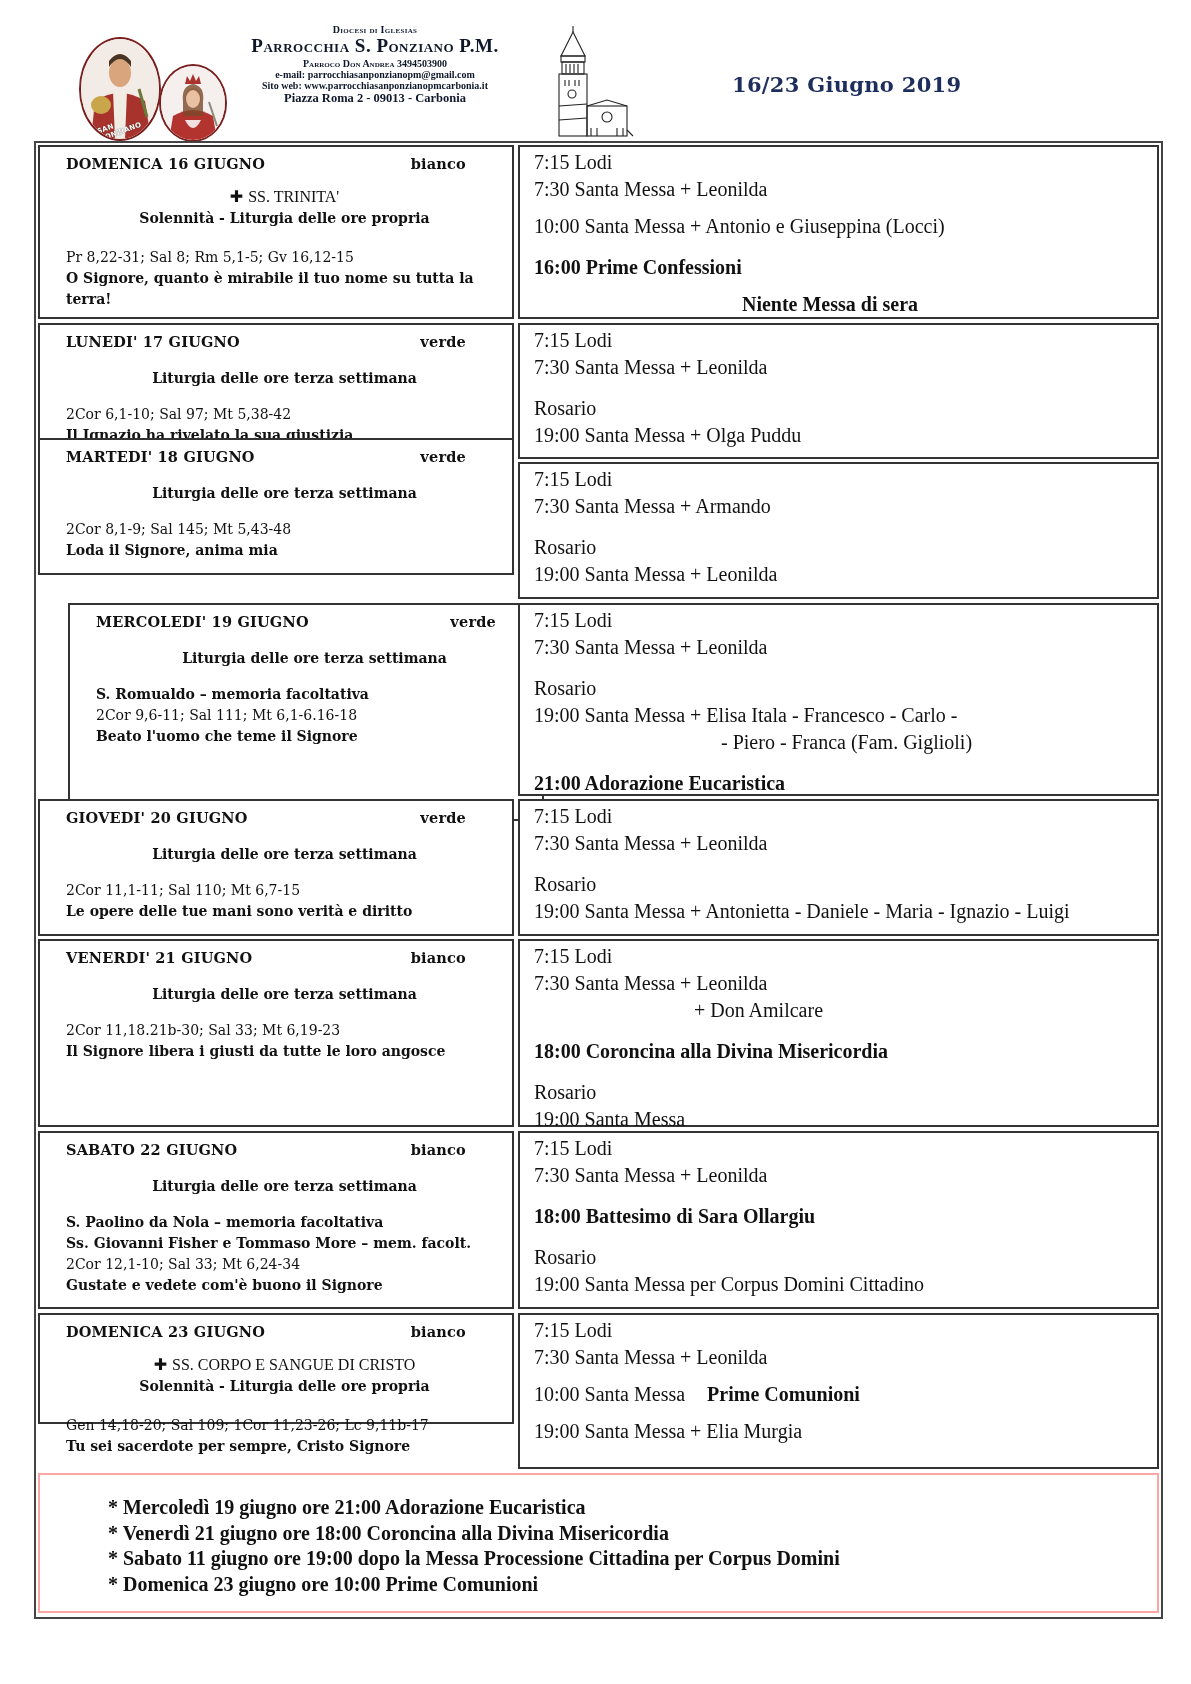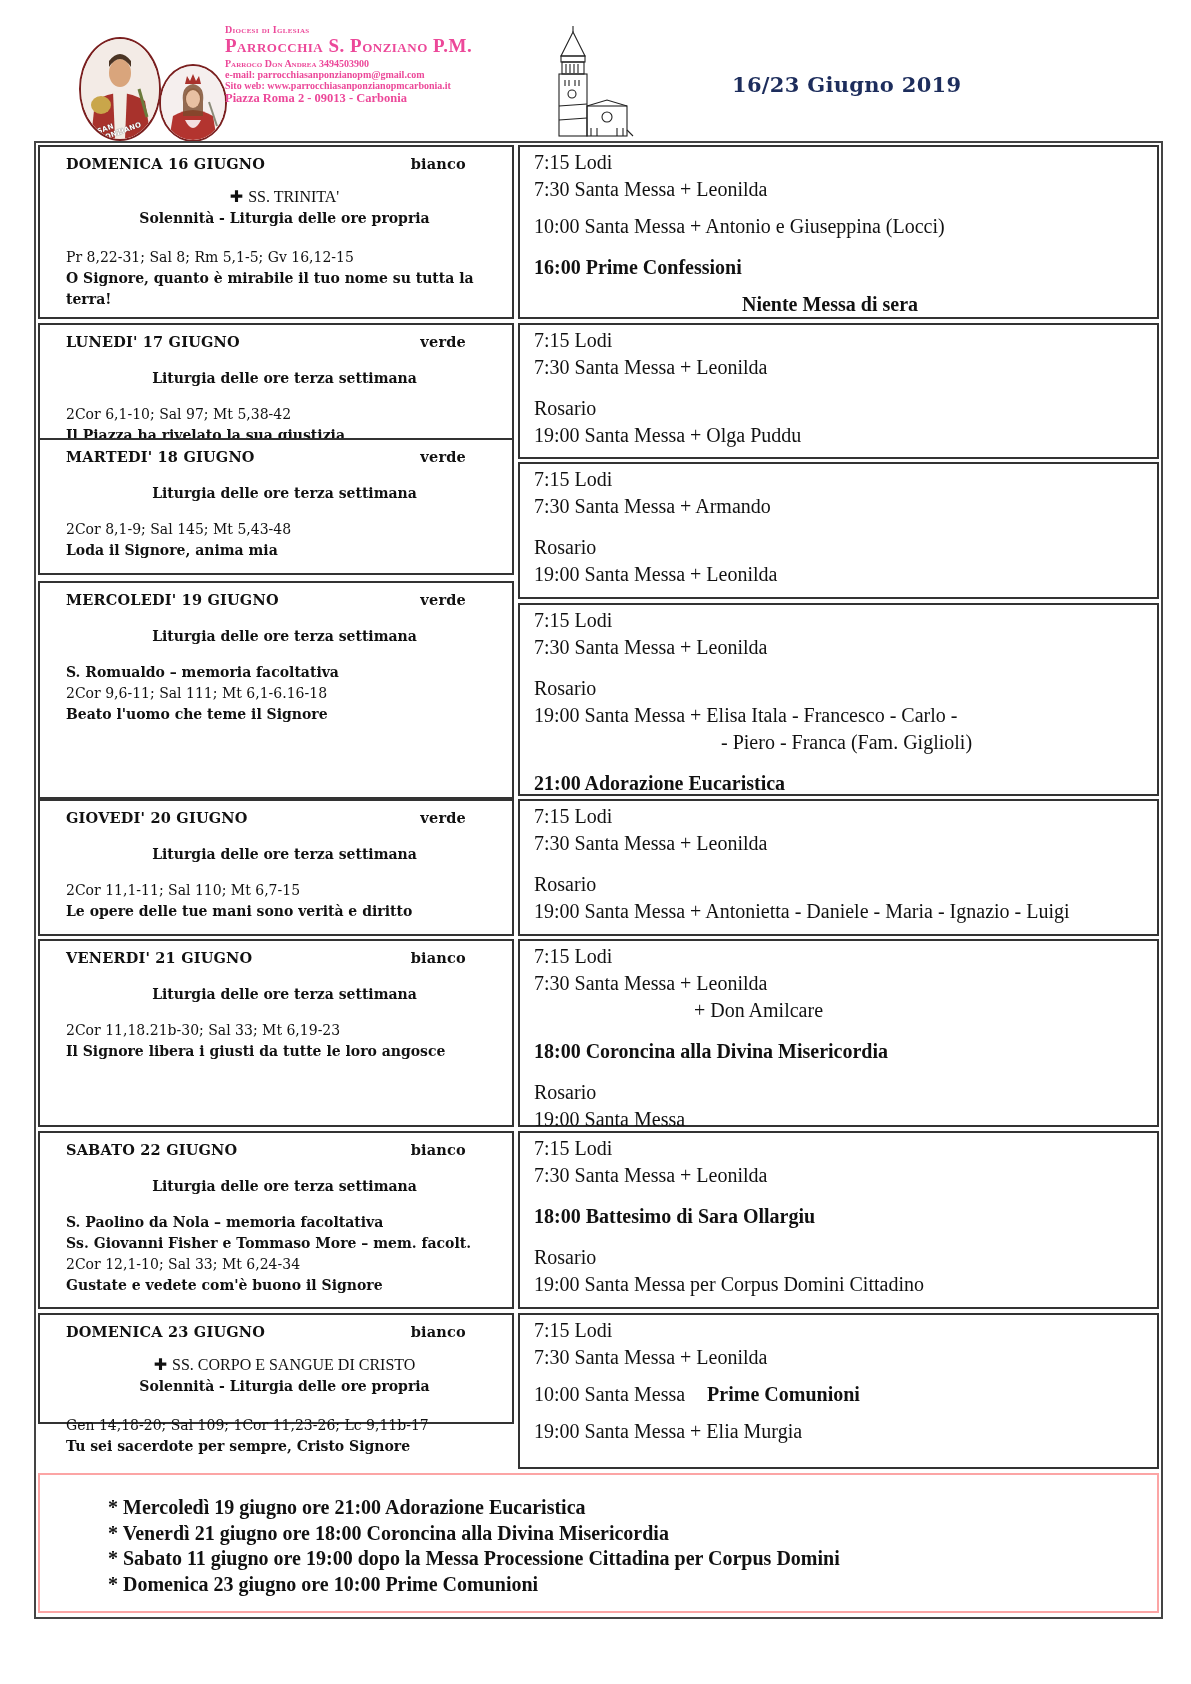--- a/index.html
+++ b/index.html
@@ -9,22 +9,22 @@
   .header { position: absolute; left: 0; top: 0; width: 1191px; height: 140px; }
   .logo-ponziano { position: absolute; left: 79px; top: 37px; width: 78px; height: 100px; border-radius: 50%;
     border: 2px solid #7a1f1f; overflow: hidden; background: #f6eee9; }
   .logo-barbara { position: absolute; left: 159px; top: 64px; width: 64px; height: 74px; border-radius: 50%;
     border: 2px solid #7a1f1f; overflow: hidden; background: #f7efee; }
   .logo-ponziano svg, .logo-barbara svg { width: 100%; height: 100%; display: block; }
   .logo-caption { position: absolute; font-family: "DejaVu Sans", sans-serif; font-weight: bold; color: #fff;
     font-size: 7px; letter-spacing: 0.2px; text-shadow: 0 0 1px #333; }
   .logo-ponziano .logo-caption { left: 16px; bottom: 6px; transform: rotate(-20deg); }
 
-  .parish-block { position: absolute; left: 225px; top: 24px; width: 300px; 
-    font-family: "Liberation Serif", "DejaVu Serif", serif; color: #ec4899; line-height: 1.1; }
+  .parish-block { position: absolute; left: 225px; top: 24px; width: 300px; text-align: center;
+    font-family: "Liberation Serif", "DejaVu Serif", serif; color: #0f172a; line-height: 1.1; }
   .diocese { font-size: 10px; font-variant: small-caps; font-weight: bold; letter-spacing: 0.3px; }
   .parish-name { font-size: 19px; font-variant: small-caps; font-weight: bold; letter-spacing: 0.5px; margin-top: 1px; }
   .parroco { font-size: 10px; font-variant: small-caps; font-weight: bold; margin-top: 1px; }
   .contact { font-size: 10px; font-weight: bold; }
   .address { font-size: 12.5px; font-weight: bold; margin-top: 1px; }
 
   .church-drawing { position: absolute; left: 535px; top: 24px; width: 100px; height: 115px; }
   .week-title { position: absolute; left: 732px; top: 72px; font-family: "DejaVu Serif", "Liberation Serif", serif;
     font-weight: bold; font-size: 21px; color: #1d2d5c; letter-spacing: 0.3px; }
 
@@ -143,21 +143,21 @@
 </div>
 
 <div class="cell left-cell" style="top:323px;height:140px;">
   <div class="day-head">
     <span>LUNEDI' 17 GIUGNO</span>
     <span class="day-color">verde</span>
   </div>
   <div class="liturgy">Liturgia delle ore terza settimana</div>
   <div class="readings-block">
     <div class="reading">2Cor 6,1-10; Sal 97; Mt 5,38-42</div>
-    <div class="psalm">Il Piazza ha rivelato la sua giustizia</div>
+    <div class="psalm">Il Ignazio ha rivelato la sua giustizia</div>
   </div>
 </div>
 <div class="cell right-cell sched" style="top:323px;height:136px;">
   <div class="line">7:15 Lodi</div>
   <div class="line">7:30 Santa Messa + Leonilda</div>
   <div class="line gap-lg">Rosario</div>
   <div class="line">19:00 Santa Messa + Olga Puddu</div>
 </div>
 
 <div class="cell left-cell" style="top:438px;height:137px;">
@@ -171,21 +171,21 @@
     <div class="psalm">Loda il Signore, anima mia</div>
   </div>
 </div>
 <div class="cell right-cell sched" style="top:462px;height:137px;">
   <div class="line">7:15 Lodi</div>
   <div class="line">7:30 Santa Messa + Armando</div>
   <div class="line gap-lg">Rosario</div>
   <div class="line">19:00 Santa Messa + Leonilda</div>
 </div>
 
-<div class="cell left-cell" style="top:581px;height:218px;">
+<div class="cell left-cell" style="top:603px;height:218px;margin-left:30px;">
   <div class="day-head">
     <span>MERCOLEDI' 19 GIUGNO</span>
     <span class="day-color">verde</span>
   </div>
   <div class="liturgy">Liturgia delle ore terza settimana</div>
   <div class="readings-block">
     <div class="memorial">S. Romualdo – memoria facoltativa</div>
     <div class="reading">2Cor 9,6-11; Sal 111; Mt 6,1-6.16-18</div>
     <div class="psalm">Beato l'uomo che teme il Signore</div>
   </div>

